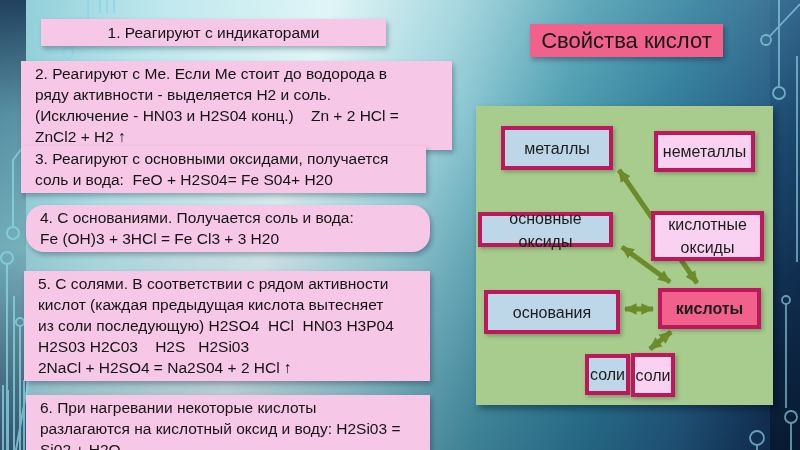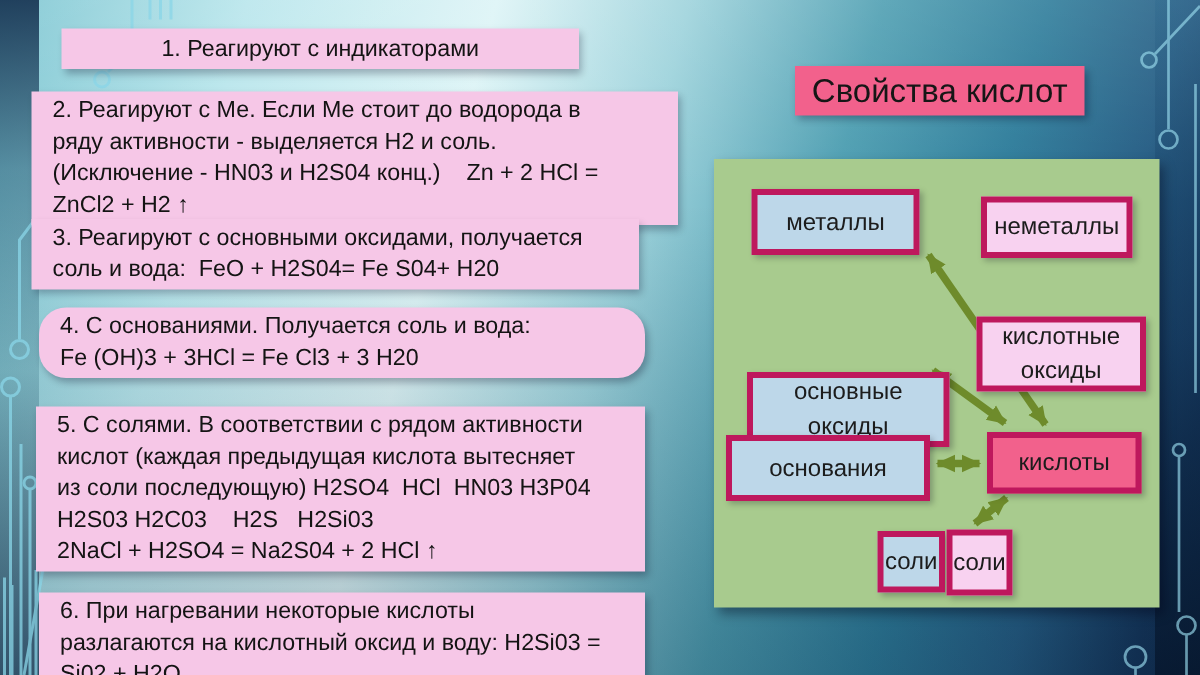--- a/index.html
+++ b/index.html
@@ -38,41 +38,40 @@
   #box3{left:21px;top:146px;width:383px;}
   #box4{left:26px;top:205px;width:382px;border-radius:18px;}
   #box5{left:24px;top:271px;width:384px;}
   #box6{left:26px;top:395px;width:382px;}
 
   
   .title-box{
     position:absolute;z-index:2;left:530px;top:24px;width:193px;height:33px;
     background:#f2618c;color:#161616;font-size:22px;line-height:33px;text-align:center;
     box-shadow:2px 3px 5px rgba(0,0,30,.3);
-    margin-top:20px;
   }
 
   
   .panel{
     position:absolute;z-index:2;left:476px;top:106px;width:297px;height:299px;
     background:#a8cb8e;box-shadow:3px 4px 7px rgba(0,0,20,.38);
   }
   .panel svg.arrows{position:absolute;left:0;top:0;z-index:1;}
   .node{
     position:absolute;z-index:2;border:4px solid #be185d;color:#1c1c1c;
     display:flex;align-items:center;justify-content:center;text-align:center;
     font-size:16px;line-height:23px;white-space:pre-line;box-sizing:border-box;
     box-shadow:2px 2px 4px rgba(0,0,20,.25);
   }
   .node.blue{background:#bdd7e9;}
   .node.pink{background:#f8d2f0;}
-  .node.hot{background:#f2618c;}
+  .node.hot{background:#f2618c;font-weight:bold;}
   #n-metals{left:25px;top:20px;width:112px;height:44px;}
   #n-nonmetals{left:178px;top:25px;width:101px;height:41px;}
-  #n-basic-ox{left:22px;top:106px;width:135px;height:50px;margin-top:36px;}
+  #n-basic-ox{left:2px;top:106px;width:135px;height:35px;}
   #n-acid-ox{left:175px;top:105px;width:113px;height:50px;}
   #n-bases{left:8px;top:184px;width:136px;height:44px;}
   #n-acids{left:182px;top:182px;width:103px;height:41px;}
   #n-salts-l{left:109px;top:248px;width:45px;height:41px;}
   #n-salts-r{left:155px;top:247px;width:44px;height:44px;}
 </style>
 </head>
 <body>
 
 <div class="slide">

